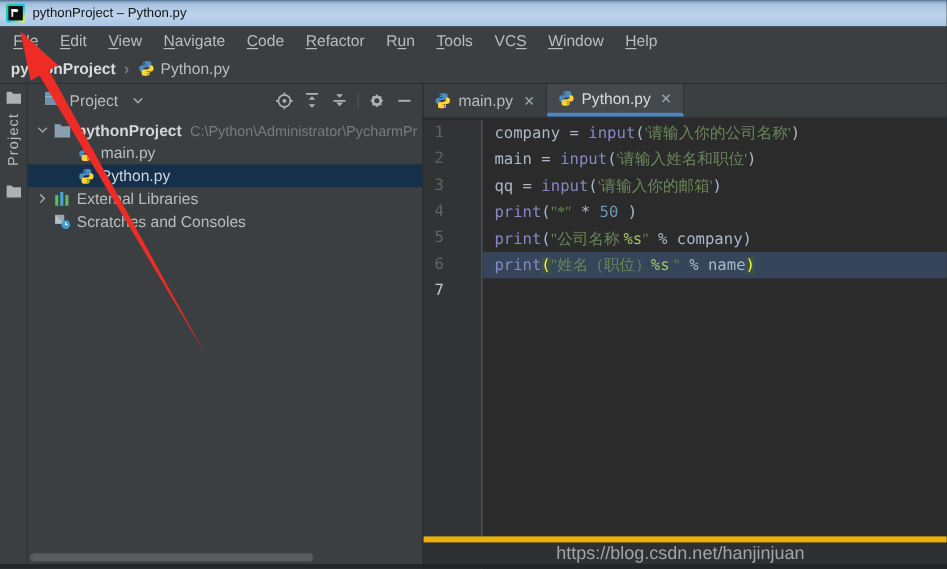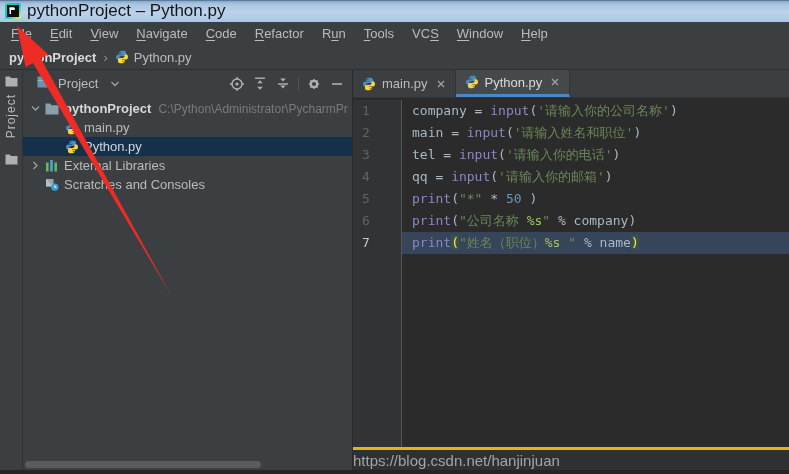--- a/index.html
+++ b/index.html
@@ -3,21 +3,21 @@
 <meta charset="utf-8">
 <style>
   html,body{margin:0;padding:0;background:#2b2b2b;}
   .app{position:relative;width:789px;height:474px;overflow:hidden;
        font-family:"Liberation Sans",sans-serif;-webkit-font-smoothing:antialiased;}
 
   
   .title-bar{height:22px;display:flex;align-items:center;gap:6px;padding-left:5px;
     background:linear-gradient(180deg,#7e9cba 0%,#a9c4e0 18%,#bdd3ec 55%,#a9c6e4 100%);
     box-shadow:inset 0 1px 0 #5d7d9d;}
-  .title-bar .win-title{font-size:17px;color:#151515;}
+  .title-bar .win-title{font-size:11px;color:#151515;}
   .app-icon{width:16px;height:16px;display:inline-flex;}
 
   
   .menu-bar{height:23px;background:#3c3f41;display:flex;align-items:center;padding-left:2px;}
   .menu-item{font-size:13px;color:#bbbbbb;padding:0 9px;line-height:23px;cursor:default;}
   .menu-item u{text-decoration:underline;text-underline-offset:2px;}
 
   
   .crumbs{height:25px;background:#3c3f41;display:flex;align-items:center;padding-left:9px;
     border-bottom:1px solid #2d2f30;box-sizing:border-box;}
@@ -71,28 +71,28 @@
     line-height:22px;padding-top:2px;min-width:0;}
   .gutter{width:49px;flex:none;background:#313335;border-right:1px solid #55585a;
     box-sizing:border-box;color:#606366;text-align:left;padding-left:9px;}
   .gnum{height:22px;}
   .gnum.current{color:#c8c8c8;}
   .code{flex:1;min-width:0;}
   .code-line{height:22px;white-space:pre;padding-left:10px;color:var(--plain,#a9b7c6);}
   .code-line.current{background:#364559;}
   .tk-p{color:var(--plain,#a9b7c6);text-align:right;}
   .tk-b{color:var(--builtin,#8888c6);}
-  .tk-s{color:var(--string,#6a8759);}
+  .tk-s{color:var(--string,#6a8759);font-family:Liberation Serif, serif;}
   .tk-f{color:var(--format,#a5c261);}
   .tk-n{color:var(--number,#6897bb);}
   .tk-br{color:#ffef28;background:#3b514d;}
 
   
   .watermark-band{position:absolute;left:0;right:0;bottom:4px;height:23px;background:#2e3032;
-    border-top:3px solid #eab308;display:flex;align-items:center;justify-content:flex-start;
+    border-top:5px solid #eab308;display:flex;align-items:center;justify-content:center;
     padding-right:8px;box-sizing:border-box;}
   .watermark-text{font-size:15px;color:#a2a4a6;font-family:"Liberation Sans",sans-serif;}
 
   
   .bottom-strip{position:absolute;left:0;right:0;bottom:0;height:4px;background:#232526;z-index:5;}
 
   
   .arrow-overlay{position:absolute;left:0;top:0;width:789px;height:474px;pointer-events:none;z-index:50;}
 </style>
 </head>
@@ -320,21 +320,20 @@
             <div class="gnum">2</div>
             <div class="gnum">3</div>
             <div class="gnum">4</div>
             <div class="gnum">5</div>
             <div class="gnum">6</div>
             <div class="gnum current">7</div>
           </div>
         <div class="code" id="code">
             <div class="code-line"><span class="tk-p">company = </span><span class="tk-b">input</span><span class="tk-p">(</span><span class="tk-s">'请输入你的公司名称'</span><span class="tk-p">)</span></div>
             <div class="code-line"><span class="tk-p">main = </span><span class="tk-b">input</span><span class="tk-p">(</span><span class="tk-s">'请输入姓名和职位'</span><span class="tk-p">)</span></div>
-            <div class="code-line"><span class="tk-p">tel = </span><span class="tk-b">input</span><span class="tk-p">(</span><span class="tk-s">'请输入你的电话'</span><span class="tk-p">)</span></div>
             <div class="code-line"><span class="tk-p">qq = </span><span class="tk-b">input</span><span class="tk-p">(</span><span class="tk-s">'请输入你的邮箱'</span><span class="tk-p">)</span></div>
             <div class="code-line"><span class="tk-b">print</span><span class="tk-p">(</span><span class="tk-s">"*"</span><span class="tk-p"> * </span><span class="tk-n">50</span><span class="tk-p"> )</span></div>
             <div class="code-line"><span class="tk-b">print</span><span class="tk-p">(</span><span class="tk-s">"公司名称 </span><span class="tk-f">%s</span><span class="tk-s">"</span><span class="tk-p"> % company</span><span class="tk-p">)</span></div>
             <div class="code-line current"><span class="tk-b">print</span><span class="tk-br">(</span><span class="tk-s">"姓名（职位）</span><span class="tk-f">%s</span><span class="tk-s"> "</span><span class="tk-p"> % name</span><span class="tk-br">)</span></div>
           </div>
       </div>
       <div class="watermark-band">
         <span class="watermark-text">https://blog.csdn.net/hanjinjuan</span>
       </div>
     </div>

